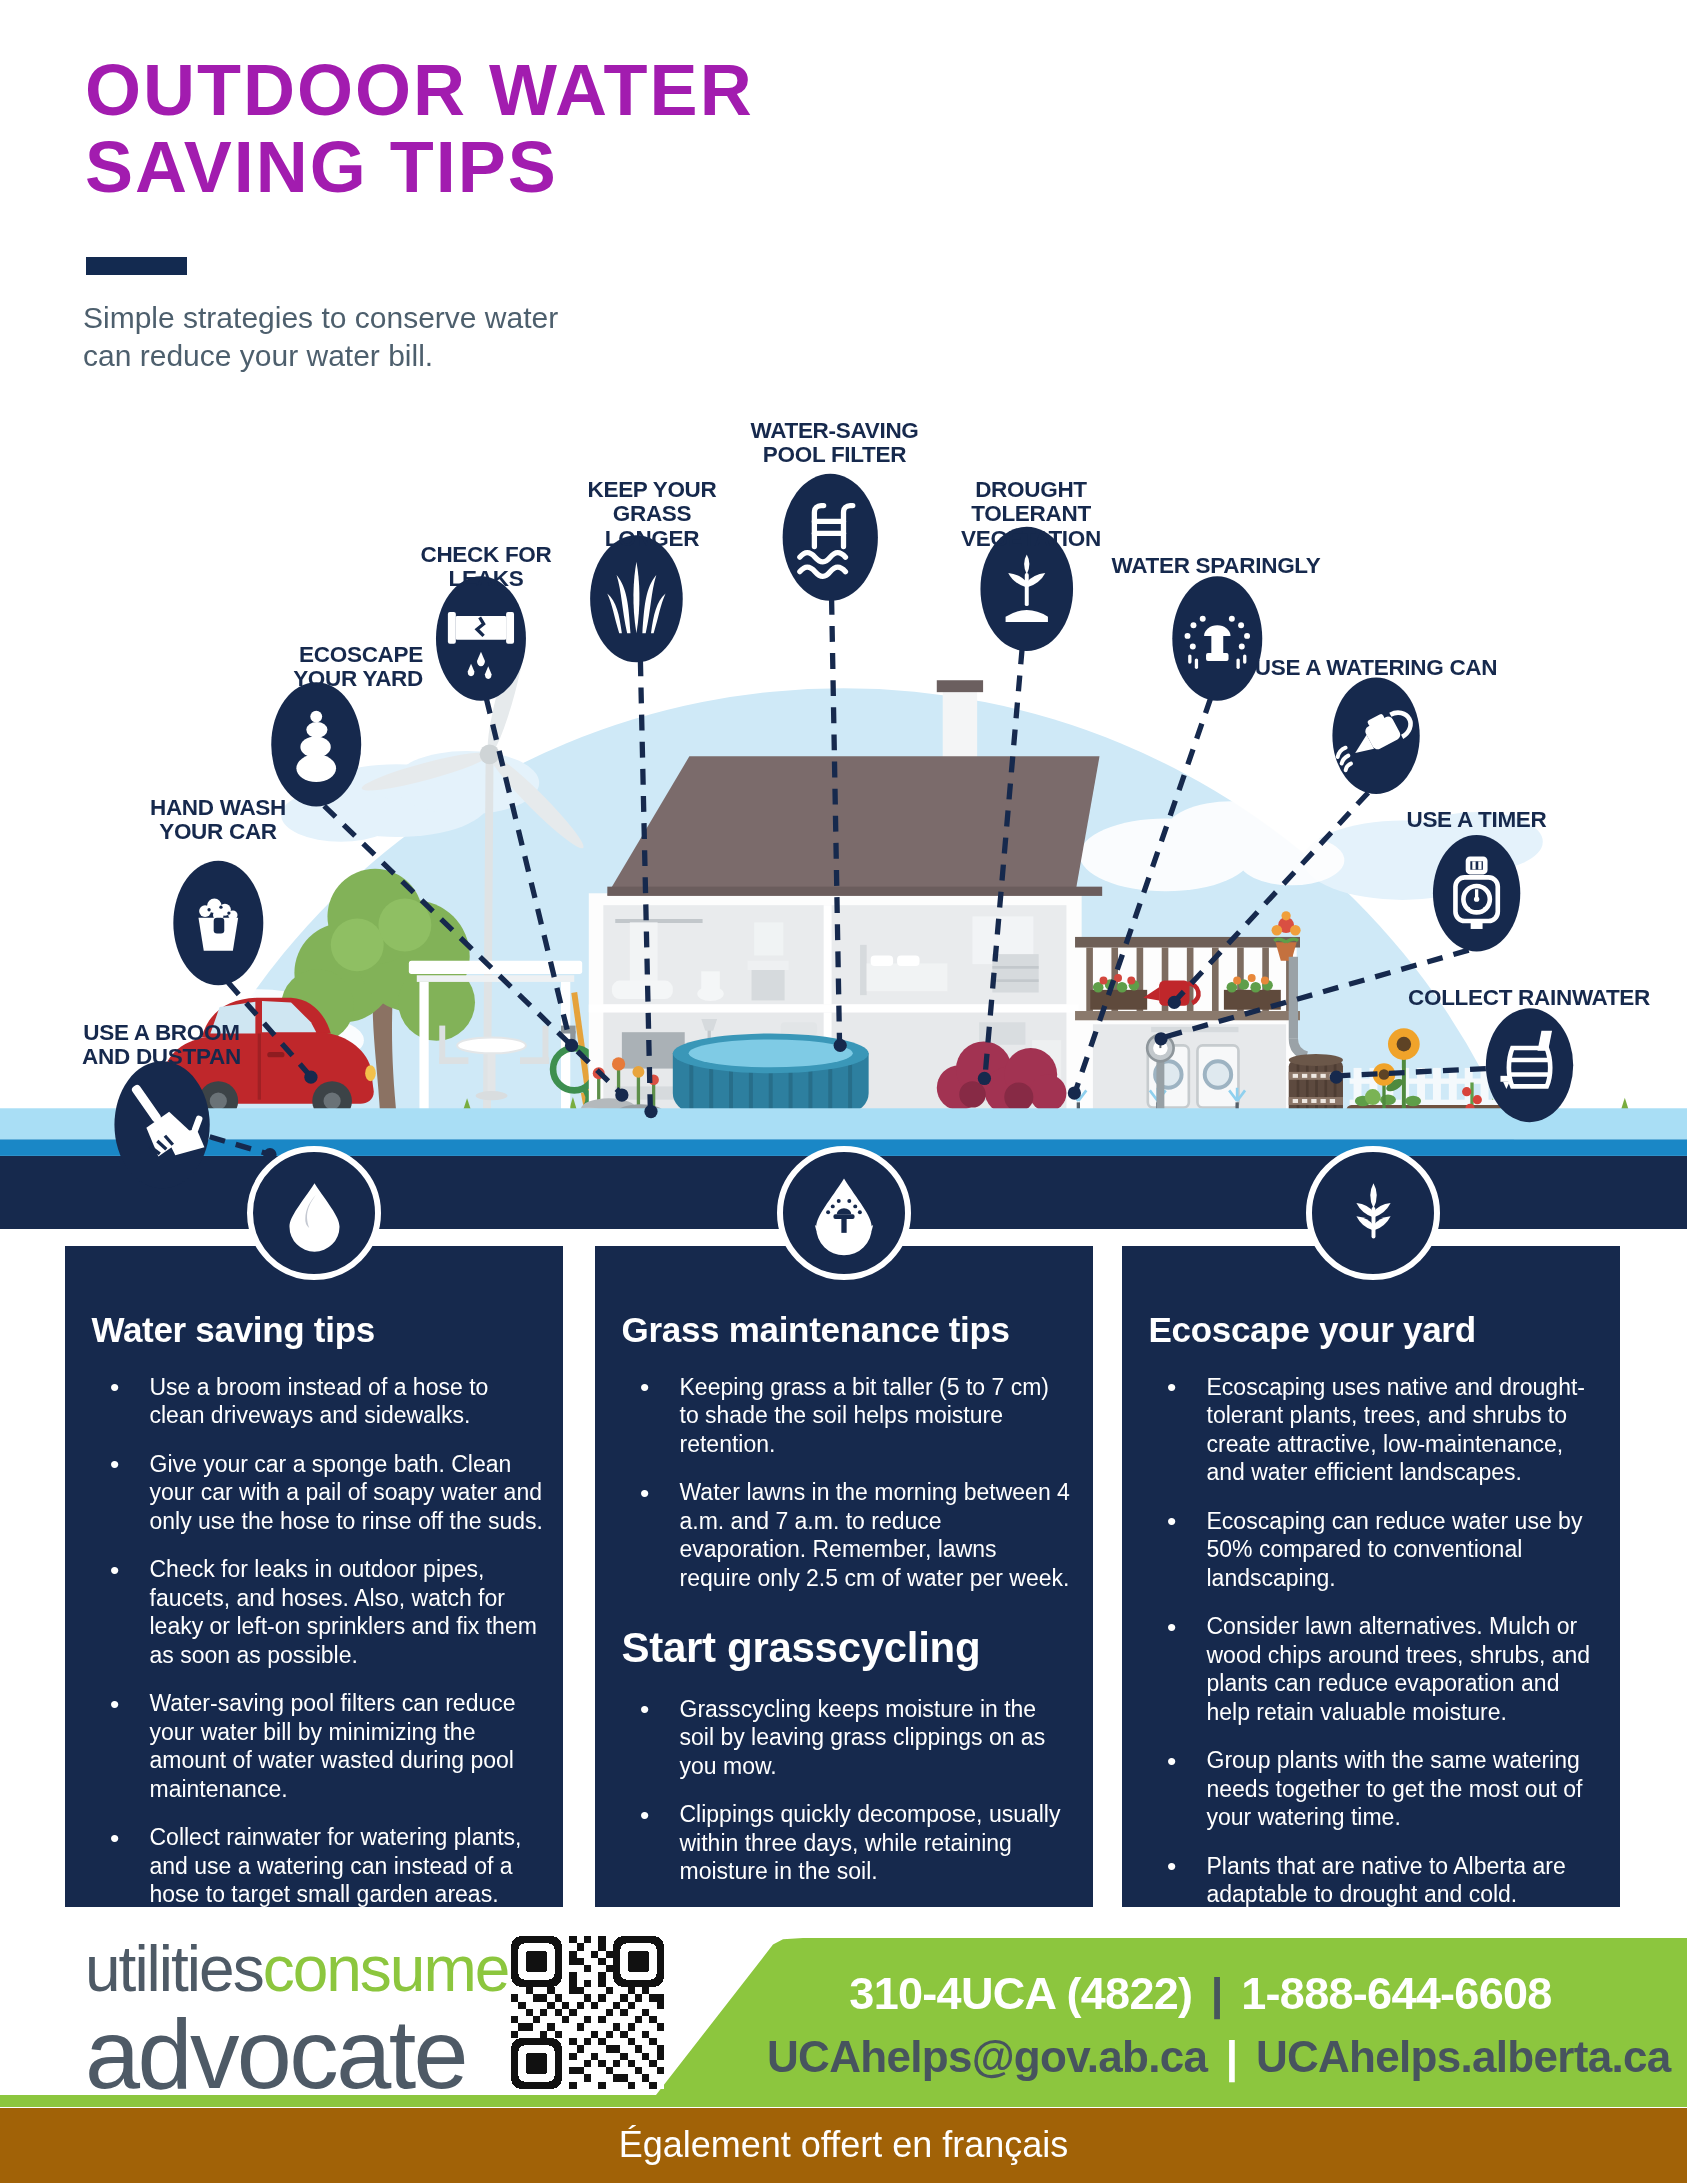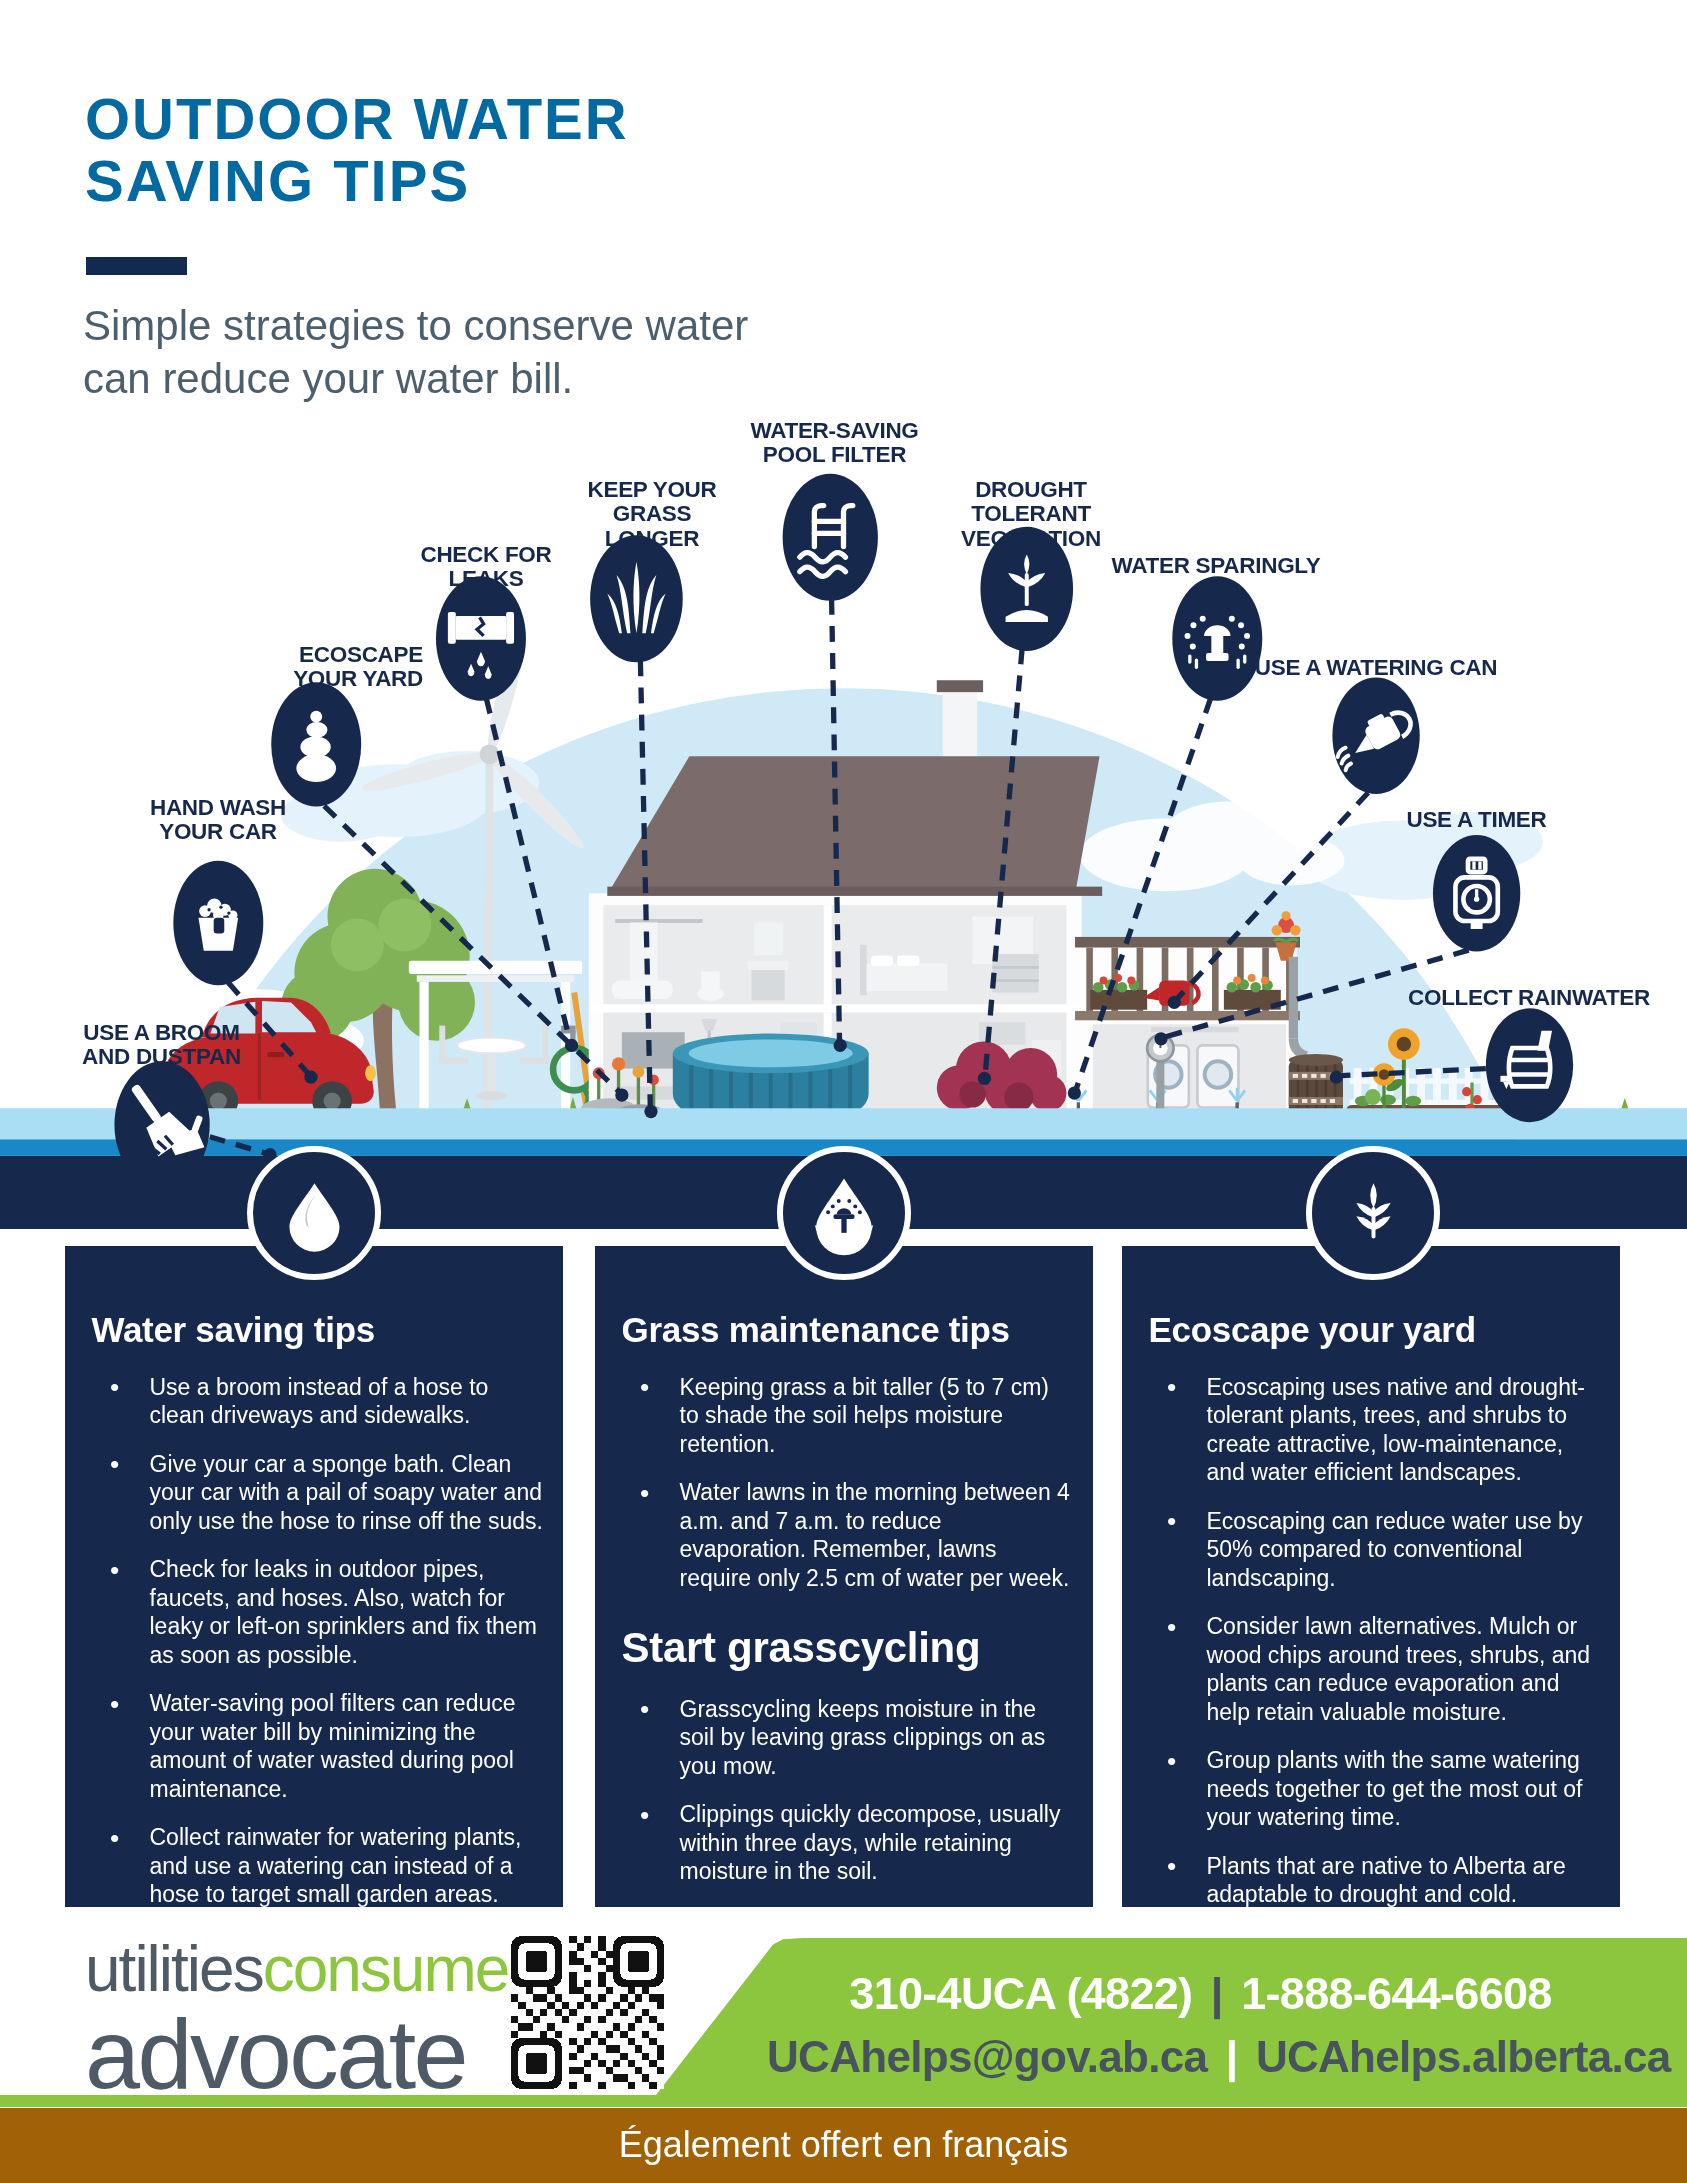--- a/index.html
+++ b/index.html
@@ -1,22 +1,22 @@
 <!DOCTYPE html>
 <html style="font-size:10.6px"><head>
 <meta charset="utf-8">
 <style>
   html,body{margin:0;padding:0;background:#e8e8e8;}
   .poster{position:relative;width:1687px;height:2183px;background:#ffffff;overflow:hidden;
           font-family:"Liberation Sans",sans-serif;}
   
-  .title{position:absolute;left:85px;top:52px;font-size:58px;font-weight:bold;
-         color:#0369a1;letter-spacing:2px;line-height:1.07;margin-top:36px;}
+  .title{position:absolute;left:85px;top:52px;font-size:72px;font-weight:bold;
+         color:#a21caf;letter-spacing:2px;line-height:1.07;}
   .divider{position:absolute;left:86px;top:257px;width:101px;height:18px;background:#132a50;}
-  .subtitle{position:absolute;left:83px;top:299px;font-size:42px;color:#4d5f6d;line-height:1.27;}
+  .subtitle{position:absolute;left:83px;top:299px;font-size:30px;color:#4d5f6d;line-height:1.27;}
   
   .scene,.connectors{position:absolute;left:0;top:397px;}
   .connectors{z-index:4;pointer-events:none;}
   .navy-band{position:absolute;left:0;top:1156px;width:1687px;height:73px;background:#16294d;z-index:1;}
   
   .callout-label{position:absolute;z-index:5;text-align:center;color:#16294d;font-weight:bold;
                  font-size:22.5px;line-height:1.08;letter-spacing:-0.3px;}
   .callout-label span{display:block;}
   
   .section-icon{position:absolute;width:122px;height:122px;border:6px solid #ffffff;border-radius:50%;

